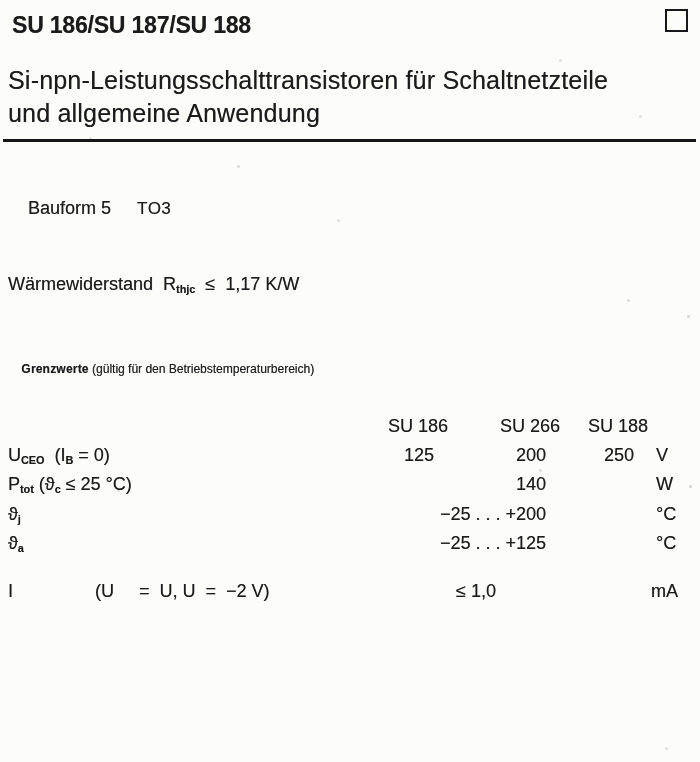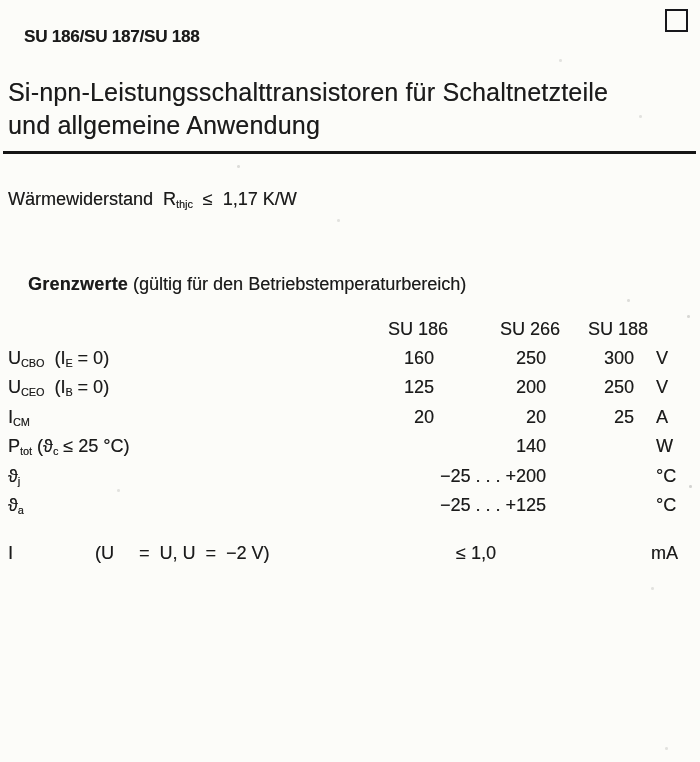--- a/index.html
+++ b/index.html
@@ -5,34 +5,34 @@
   html,body{margin:0;padding:0;background:#e8e8e4;}
   .page{
     width:700px;height:762px;box-sizing:border-box;
     position:relative;overflow:hidden;
     background:#fcfcf9;
     color:#1b1b1b;
     font-family:"Liberation Sans","DejaVu Sans",sans-serif;
     padding:6px 8px 0 8px;
     text-shadow:0.25px 0.25px 0 rgba(25,25,25,0.55);
   }
-  .title{font-size:17px;font-weight:bold;line-height:30px;letter-spacing:-0.2px;margin:16px;}
+  .title{font-size:23px;font-weight:bold;line-height:30px;letter-spacing:-0.2px;margin:4px;}
   .corner-box{position:absolute;top:9px;right:12px;width:19px;height:19px;border:2.5px solid #17171c;background:transparent;}
   .subtitle{font-size:25px;line-height:33px;margin-top:24px;font-weight:normal;letter-spacing:0.2px;}
   .rule{height:3px;background:#151515;margin:9px -4px 0 -5px;}
   .line{font-size:18px;line-height:20px;white-space:pre;}
   .bauform{margin-top:36px;}
   .bauform .pkg{margin-left:26px;font-size:17px;letter-spacing:0.5px;}
   .thermal{margin-top:35px;}
-  sub{font-size:0.6em;vertical-align:-0.24em;font-weight:normal;}
-  .heading{font-size:18px;line-height:22px;margin-top:37px;white-space:pre;}
+  sub{font-size:0.6em;vertical-align:-0.24em;font-weight:bold;}
+  .heading{font-size:12px;line-height:22px;margin-top:37px;white-space:pre;}
   .heading strong{font-weight:700;letter-spacing:0.2px;}
   table{border-collapse:collapse;table-layout:fixed;width:684px;}
   td,th{padding:0;font-size:18px;vertical-align:baseline;overflow:visible;}
-  .gtable{}
+  .gtable{margin-top:12px;}
   .gtable th{font-weight:normal;text-align:right;line-height:24px;padding-bottom:5px;}
   .gtable td{line-height:25px;}
   .lbl{white-space:pre;}
   .num{text-align:right;padding-right:14px;white-space:pre;}
   .unit{text-align:left;padding-left:8px;white-space:pre;}
   .ktable{margin-top:19px;}
   .ktable td{line-height:23.4px;white-space:pre;}
   .ktable .lim{text-align:left;padding-left:4px;}
   .ktable .dev{text-align:left;padding-left:12px;}
   .ktable .unit{padding-left:6px;}
@@ -53,20 +53,23 @@
   <h1 class="title">SU 186/SU 187/SU 188</h1>
   <div class="corner-box"></div>
 
   <div class="subtitle">
     <div>Si-npn-Leistungsschalttransistoren für Schaltnetzteile</div>
     <div>und allgemeine Anwendung</div>
   </div>
 
   <div class="rule"></div>
 
+  <div class="line bauform">
+    <span>Bauform 5</span><span class="pkg">TO3</span>
+  </div>
 
   <div class="line thermal">Wärmewiderstand  R<sub>thjc</sub>  ≤  1,17 K/W</div>
 
   <div class="heading">
     <strong>Grenzwerte</strong><span> (gültig für den Betriebstemperaturbereich)</span>
   </div>
 
   <table class="gtable">
     <colgroup>
         <col style="width:340px">
@@ -77,39 +80,25 @@
       </colgroup>
     <tbody>
         <tr>
       <th></th>
       <th>SU 186</th>
       <th>SU 266</th>
       <th>SU 188</th>
       <th></th>
     </tr>
     <tr>
-      <td class="lbl">U<sub>CBO</sub>  (I<sub>E</sub> = 0)</td>
-      <td class="num">160</td>
-      <td class="num">250</td>
-      <td class="num">300</td>
-      <td class="unit">V</td>
-    </tr>
-    <tr>
       <td class="lbl">U<sub>CEO</sub>  (I<sub>B</sub> = 0)</td>
       <td class="num">125</td>
       <td class="num">200</td>
       <td class="num">250</td>
       <td class="unit">V</td>
-    </tr>
-    <tr>
-      <td class="lbl">I<sub>CM</sub></td>
-      <td class="num">20</td>
-      <td class="num">20</td>
-      <td class="num">25</td>
-      <td class="unit">A</td>
     </tr>
     <tr>
       <td class="lbl">P<sub>tot</sub> (ϑ<sub>c</sub> ≤ 25 °C)</td>
       <td class="num"></td>
       <td class="num">140</td>
       <td class="num"></td>
       <td class="unit">W</td>
     </tr>
     <tr>
       <td class="lbl">ϑ<sub>j</sub></td>

